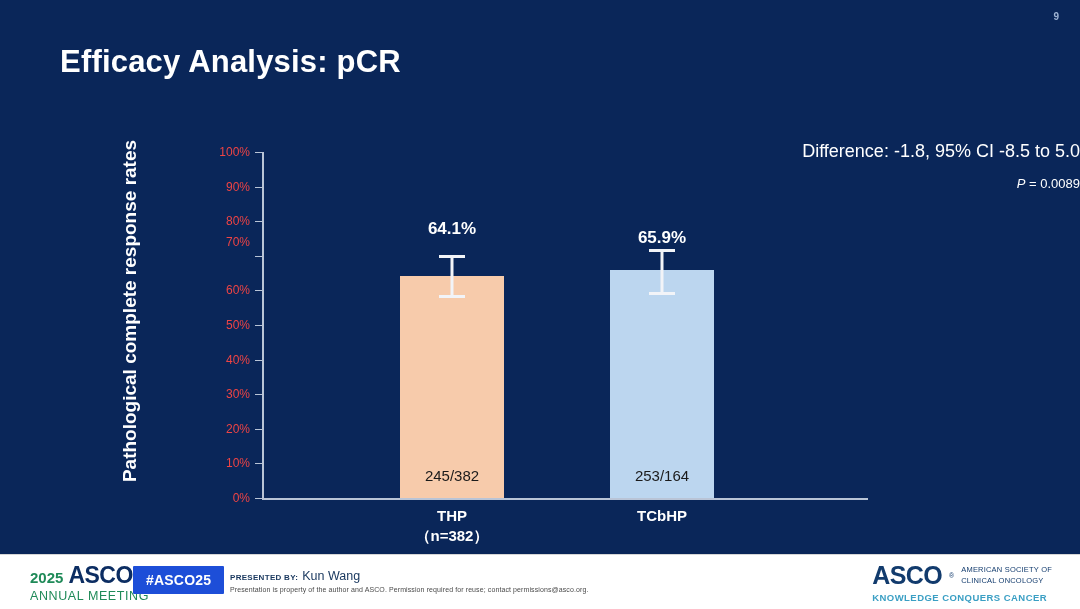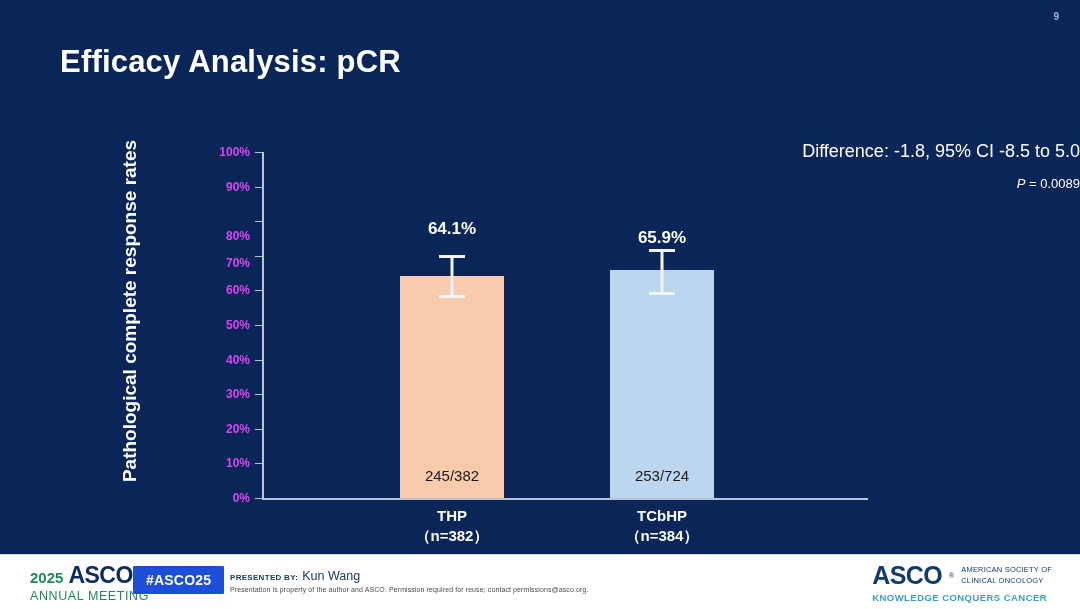--- a/index.html
+++ b/index.html
@@ -46,21 +46,21 @@
   }
   .axis-x{
     position:absolute;left:0;top:346px;width:606px;height:2px;
     background:#b9c4d6;
   }
   .tick{
     position:absolute;left:-7px;width:7px;height:1px;background:#b9c4d6;
   }
   .ytick-label{
     position:absolute;right:calc(100% + 12px);
-    font-size:12px;font-weight:700;color:#d946ef;
+    font-size:12px;font-weight:400;color:#ef4444;
     white-space:nowrap;transform:translateY(-50%);
   }
 
   .bar{position:absolute;bottom:0;}
   .bar-rect{position:absolute;left:0;bottom:0;width:100%;}
   .bar-value{
     position:absolute;left:50%;transform:translateX(-50%);
     font-size:17px;font-weight:700;color:#ffffff;white-space:nowrap;
   }
   .bar-frac{
@@ -154,58 +154,57 @@
           <div class="ytick-label" style="top: 276.8px;">20%</div>
           <div class="tick" style="top: 242.2px;"></div>
           <div class="ytick-label" style="top: 242.2px;">30%</div>
           <div class="tick" style="top: 207.6px;"></div>
           <div class="ytick-label" style="top: 207.6px;">40%</div>
           <div class="tick" style="top: 173px;"></div>
           <div class="ytick-label" style="top: 173px;">50%</div>
           <div class="tick" style="top: 138.4px;"></div>
           <div class="ytick-label" style="top: 138.4px;">60%</div>
           <div class="tick" style="top: 103.8px;"></div>
-          <div class="ytick-label" style="top: 111px;">70%</div>
+          <div class="ytick-label" style="top: 90px;">70%</div>
           <div class="tick" style="top: 69.2px;"></div>
-          <div class="ytick-label" style="top: 69.2px; margin-top: 15px;">80%</div>
+          <div class="ytick-label" style="top: 69.2px;">80%</div>
           <div class="tick" style="top: 34.6px;"></div>
           <div class="ytick-label" style="top: 34.6px;">90%</div>
           <div class="tick" style="top: 0px;"></div>
           <div class="ytick-label" style="top: 0px;">100%</div>
         </div>
       <div id="bars">
           <div class="bar" style="left: 138px; width: 104px; height: 346px;">
             <div class="bar-rect" style="height: 221.786px; background: rgb(247, 203, 171);"></div>
             <div class="bar-frac">245/382</div>
             <div class="errorbar" style="top: 102.762px; height: 42.904px;">
               <div class="err-line"></div>
               <div class="err-cap top"></div>
               <div class="err-cap bot"></div>
             </div>
             <div class="bar-value" style="top: 66.762px;">64.1%</div>
           </div>
           <div class="bar" style="left: 348px; width: 104px; height: 346px;">
             <div class="bar-rect" style="height: 228.014px; background: rgb(188, 214, 239);"></div>
-            <div class="bar-frac">253/724</div>
+            <div class="bar-frac">253/164</div>
             <div class="errorbar" style="top: 96.88px; height: 46.364px;">
               <div class="err-line"></div>
               <div class="err-cap top"></div>
               <div class="err-cap bot"></div>
             </div>
             <div class="bar-value" style="top: 76px; text-align: center;">65.9%</div>
           </div>
         </div>
       <div id="xcats">
           <div class="xcat" style="left: 100px; width: 180px;">
             <div>THP</div>
             <div>（n=382）</div>
           </div>
           <div class="xcat" style="left: 310px; width: 180px;">
             <div>TCbHP</div>
-            <div>（n=384）</div>
           </div>
         </div>
     </div>
   </div>
 
   <div class="footer">
     <div class="footer-rule"></div>
 
     <div class="asco-meeting">
       <div class="row1">

